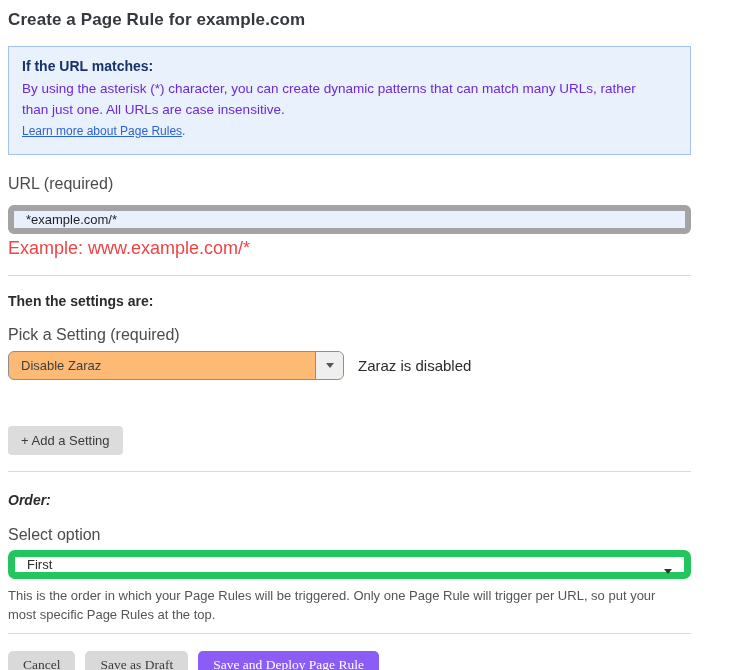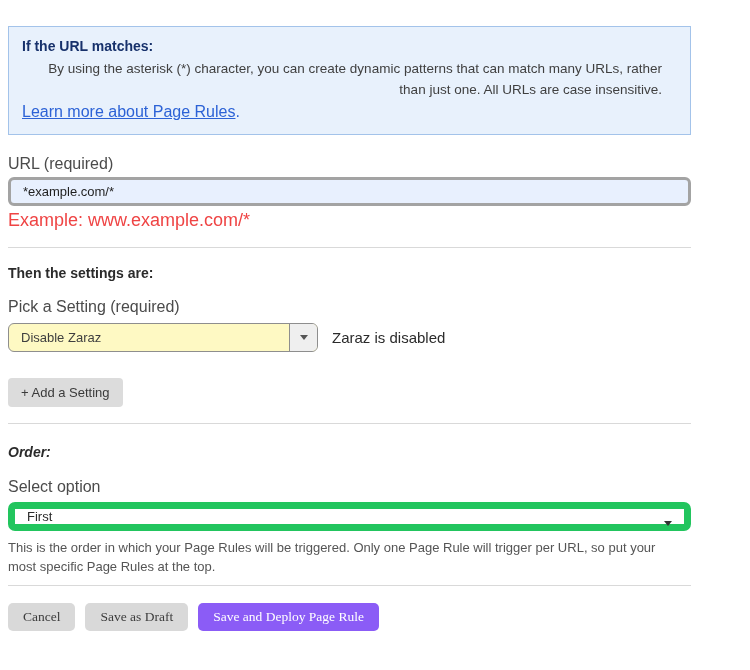--- a/index.html
+++ b/index.html
@@ -30,43 +30,42 @@
   }
   .info-heading {
     font-size: 14px;
     font-weight: bold;
     color: #17316b;
     margin-bottom: 4px;
   }
   .info-body {
     font-size: 13.5px;
     line-height: 21px;
-    color: #404040;
+    color: #6d28d9;
     max-width: 640px;
-    text-align: right;
-  }
-  .info-link-row { margin-top: 1px; font-size: 16px; line-height: 21px; }
+  }
+  .info-link-row { margin-top: 1px; font-size: 12px; line-height: 21px; }
   .info-link {
     color: #2c62d6;
     text-decoration: underline;
     cursor: pointer;
   }
   .info-link-period { color: #2c62d6; text-decoration: none; }
   .field-label {
     font-size: 16px;
     color: #4b4b4b;
   }
   .url-label { margin-top: 20px; }
   .url-input {
     display: block;
-    margin-top: 4px;
+    margin-top: 12px;
     width: 100%;
     height: 29px;
     background: #e8f0fe;
-    border: 3px solid #a3a3a3;
+    border: 6px solid #a3a3a3;
     border-radius: 6px;
     padding: 0 12px;
     font-family: "Liberation Sans", sans-serif;
     font-size: 13px;
     color: #1f1f1f;
     outline: none;
   }
   .example-text {
     margin-top: 4px;
     font-size: 18px;
@@ -86,26 +85,26 @@
   .settings-heading { margin-top: 17px; }
   .picker-label { margin-top: 17px; }
   .setting-row {
     margin-top: 7px;
     display: flex;
     align-items: center;
   }
   .setting-select {
     display: flex;
     align-items: stretch;
-    width: 310px;
+    width: 336px;
     height: 29px;
     border: 1px solid #8e8e8e;
     border-radius: 6px;
     overflow: hidden;
-    background: #fef9c3;
+    background: #fdba74;
     cursor: pointer;
   }
   .setting-select-value {
     flex: 1;
     display: flex;
     align-items: center;
     padding-left: 12px;
     font-size: 13px;
     color: #3f3f3f;
   }
@@ -123,21 +122,21 @@
     border-left: 4px solid transparent;
     border-right: 4px solid transparent;
     border-top: 5px solid #555555;
   }
   .status-text {
     margin-left: 14px;
     font-size: 15px;
     color: #2b2b2b;
   }
   .add-setting-btn {
-    margin-top: 26px;
+    margin-top: 46px;
     display: inline-block;
     background: #dcdcdc;
     border: none;
     border-radius: 4px;
     padding: 7px 13px;
     font-family: "Liberation Sans", sans-serif;
     font-size: 13px;
     color: #3a3a3a;
     cursor: pointer;
   }
@@ -194,20 +193,21 @@
   .btn-primary {
     background: #8b5cf6;
     color: #ffffff;
   }
 </style>
 </head>
 <body>
 
 <div class="container">
 
+  <h1 class="page-title">Create a Page Rule for example.com</h1>
 
   <div class="info-box">
     <div class="info-heading">If the URL matches:</div>
     <div class="info-body">By using the asterisk (*) character, you can create dynamic patterns that can match many URLs, rather than just one. All URLs are case insensitive.</div>
     <div class="info-link-row"><a class="info-link">Learn more about Page Rules</a><span class="info-link-period">.</span></div>
   </div>
 
   <div class="field-label url-label">URL (required)</div>
   <input class="url-input" type="text" value="*example.com/*" style="">
   <div class="example-text">Example: www.example.com/*</div>

